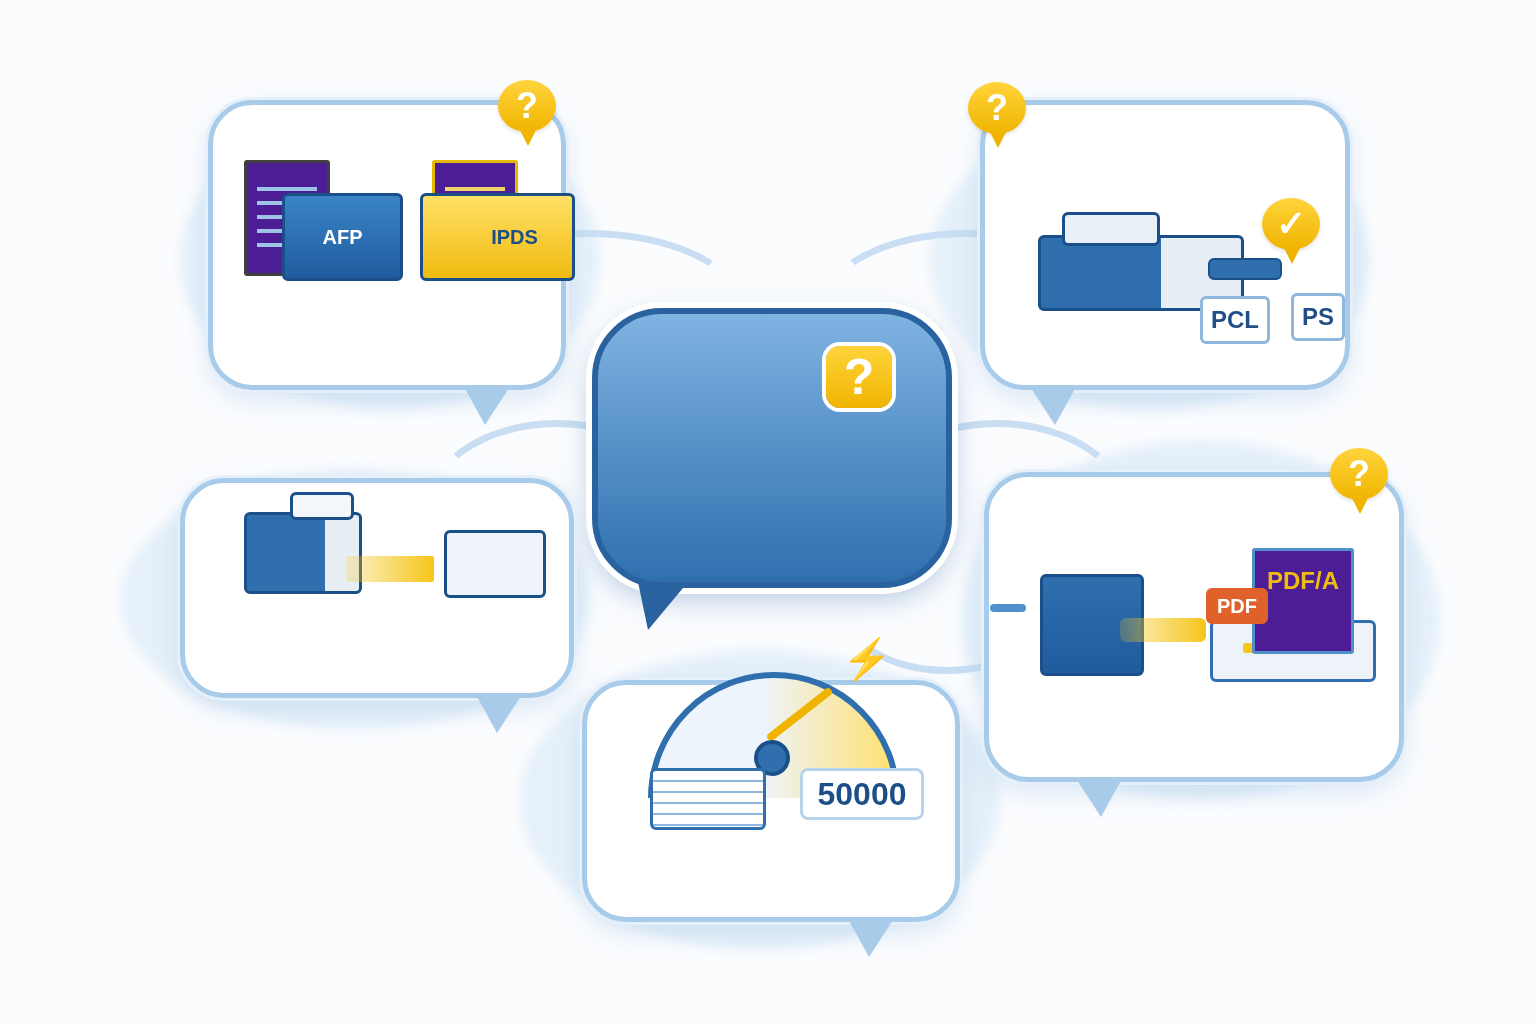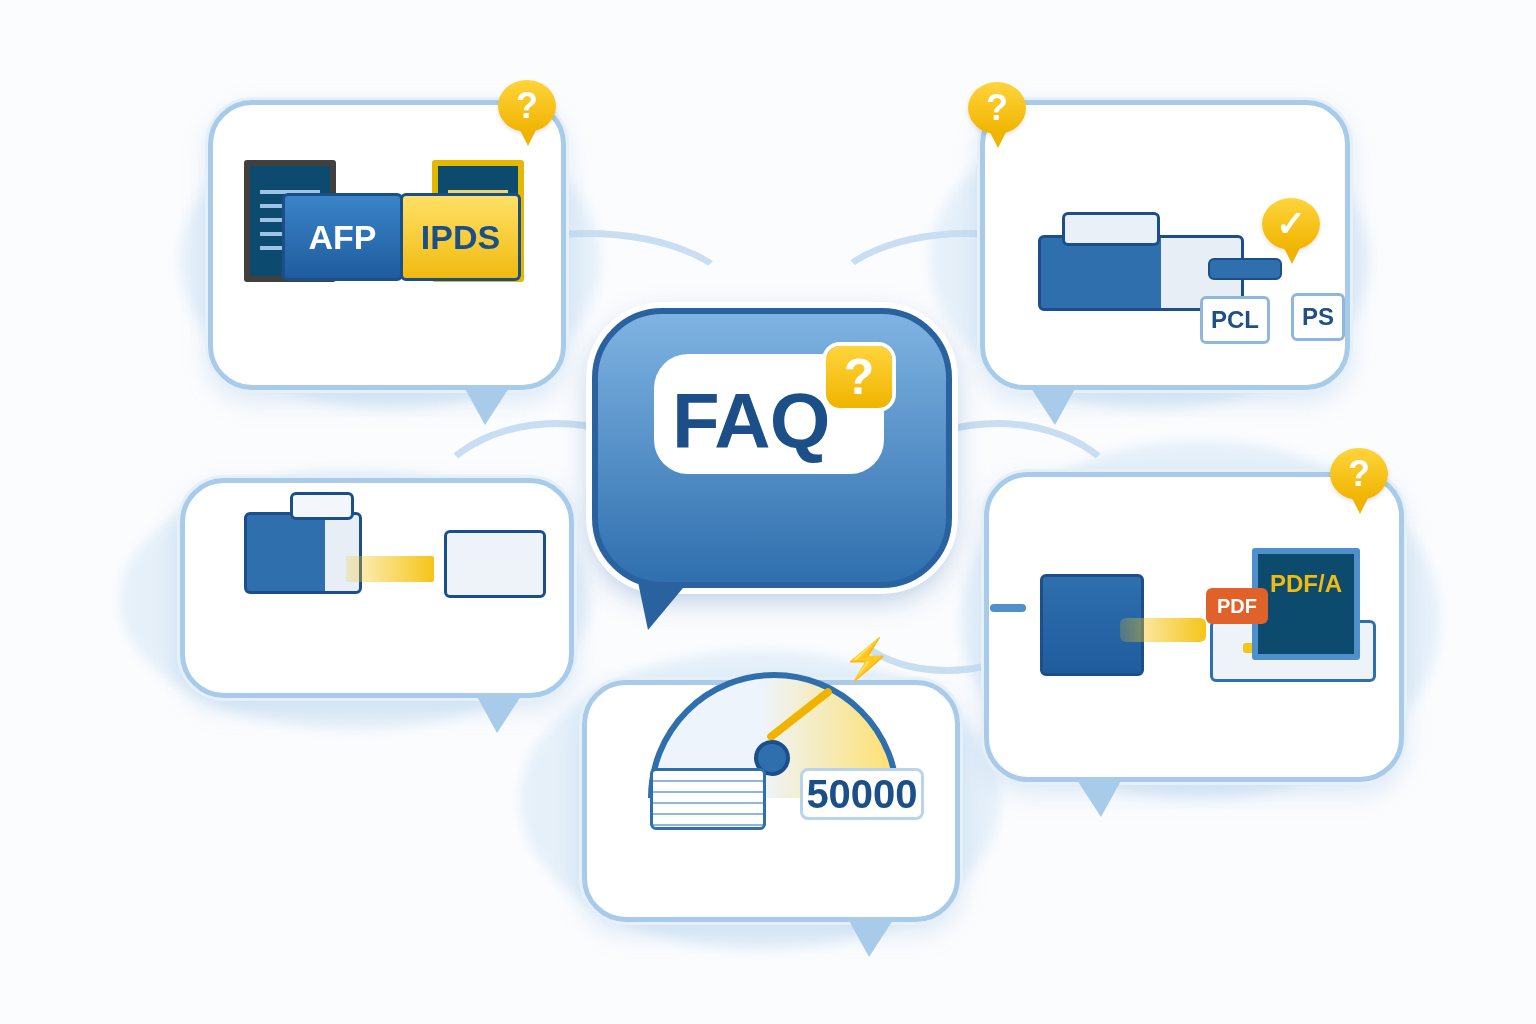--- a/index.html
+++ b/index.html
@@ -20,26 +20,26 @@
     background:linear-gradient(#ffd43b,#f0b400); color:#fff;
     font-weight:700; font-size:36px; text-align:center; line-height:52px;
     box-shadow:0 2px 4px rgba(0,0,0,.12);
   }
   .qmark::after {
     content:""; position:absolute; left:22px; bottom:-14px;
     border-left:8px solid transparent; border-right:8px solid transparent;
     border-top:16px solid #f0b400;
   }
   .doc {
-    position:absolute; background:#0c4a6e; border:6px solid #404040; border-radius:3px;
+    position:absolute; background:#4c1d95; border:3px solid #404040; border-radius:3px;
   }
   .doc .line { position:absolute; left:10px; right:10px; height:4px; background:#9fc3e6; }
   .puzzle {
     position:absolute; width:115px; height:82px; border-radius:6px;
-    font-weight:700; font-size:34px; display:flex; align-items:center; justify-content:center;
+    font-weight:700; font-size:20px; display:flex; align-items:center; justify-content:center;
   }
   .printer-body { position:absolute; border-radius:6px; }
   .label-chip {
     position:absolute; background:#fff; border:3px solid #8fb6dc; border-radius:6px;
     font-weight:700; font-size:24px; color:#1f4f86; display:flex; align-items:center; justify-content:center;
   }
   
   .faq-outer {
     position:absolute; left:592px; top:308px; width:348px; height:268px;
     border-radius:70px; background:linear-gradient(#7fb3e2,#2f6fae);
@@ -52,21 +52,21 @@
   .faq-text {
     position:absolute; left:18px; top:22px; font-size:78px; font-weight:700; color:#1c4f88; letter-spacing:-1px;
   }
   .faq-q {
     position:absolute; left:228px; top:32px; width:66px; height:62px; border-radius:14px;
     background:linear-gradient(#ffd43b,#f0b400); color:#fff; font-size:50px; font-weight:700;
     text-align:center; line-height:62px; box-shadow:0 0 0 4px #fff;
   }
   .gauge-value {
     position:absolute; left:800px; top:768px; width:118px; height:46px; background:#fff;
-    border:3px solid #b9d3ec; border-radius:8px; font-size:40px; font-weight:700; color:#1c4f88;
+    border:3px solid #b9d3ec; border-radius:8px; font-size:32px; font-weight:700; color:#1c4f88;
     display:flex; align-items:center; justify-content:center;
   }
 </style>
 </head>
 <body>
 
 <div class="wash" style="left:180px;top:110px;width:420px;height:300px;"></div>
 <div class="wash" style="left:930px;top:110px;width:440px;height:300px;"></div>
 <div class="wash" style="left:120px;top:470px;width:470px;height:260px;"></div>
 <div class="wash" style="left:960px;top:440px;width:480px;height:360px;"></div>
@@ -90,39 +90,36 @@
     <div class="line" style="top:80px;"></div>
 </div>
 <div class="doc" style="left:432px;top:160px;width:80px;height:110px;border-color:#e5b800;">
   <div class="line" style="top:24px;background:#f2d56a;"></div>
     <div class="line" style="top:38px;background:#f2d56a;"></div>
     <div class="line" style="top:52px;background:#f2d56a;"></div>
 </div>
 <div class="puzzle" style="left:282px;top:193px;background:linear-gradient(#3a84c8,#1f5c9e);color:#fff;border:3px solid #1a4f8a;">
   <span>AFP</span>
 </div>
-<div class="puzzle" style="left:400px;top:193px;background:linear-gradient(#ffe066,#f0bb10);color:#1c4f88;border:3px solid #1a4f8a;">
+<div class="puzzle" style="left:420px;top:193px;background:linear-gradient(#ffe066,#f0bb10);color:#1c4f88;border:3px solid #1a4f8a;padding-left:34px;">
   <span>IPDS</span>
 </div>
 
 <div class="bubble" style="left:980px;top:100px;width:360px;height:280px;">
   <div class="tail" style="left:44px;bottom:-40px;border-left:26px solid transparent;border-right:22px solid transparent;border-top:40px solid #a9cbea;"></div>
 </div>
 <div class="qmark" style="left:968px;top:82px;">?</div>
 <div class="printer-body" style="left:1038px;top:235px;width:200px;height:70px;background:linear-gradient(90deg,#2f6fae 60%,#e8eef5 60%);border:3px solid #1a4f8a;"></div>
 <div class="printer-body" style="left:1062px;top:212px;width:92px;height:28px;background:#e9f0f8;border:3px solid #1a4f8a;"></div>
 <div class="printer-body" style="left:1208px;top:258px;width:70px;height:18px;background:#2f6fae;border:2px solid #1a4f8a;"></div>
 <div class="qmark" style="left:1262px;top:198px;">✓</div>
 <div class="label-chip" style="left:1200px;top:296px;width:64px;height:42px;">PCL</div>
 <div class="label-chip" style="left:1262px;top:293px;width:48px;height:42px;margin-left:29px;">PS</div>
 
 <div class="faq-outer">
-  <div class="faq-inner">
-    <div class="faq-text">FAQ</div>
-  </div>
   <div class="faq-q">?</div>
   <div class="tail" style="left:40px;bottom:-48px;border-left:10px solid transparent;border-right:40px solid transparent;border-top:48px solid #2a62a0;"></div>
 </div>
 
 <div class="bubble" style="left:180px;top:478px;width:384px;height:210px;">
   <div class="tail" style="left:290px;bottom:-40px;border-left:22px solid transparent;border-right:26px solid transparent;border-top:40px solid #a9cbea;"></div>
 </div>
 <div class="printer-body" style="left:244px;top:512px;width:112px;height:76px;background:linear-gradient(90deg,#2f6fae 70%,#e8eef5 70%);border:3px solid #1a4f8a;"></div>
 <div class="printer-body" style="left:290px;top:492px;width:58px;height:22px;background:#f3f7fb;border:3px solid #1a4f8a;"></div>
 <div class="printer-body" style="left:346px;top:556px;width:88px;height:26px;background:linear-gradient(90deg,rgba(245,197,24,.2),#f5c518);border-radius:2px;"></div>

